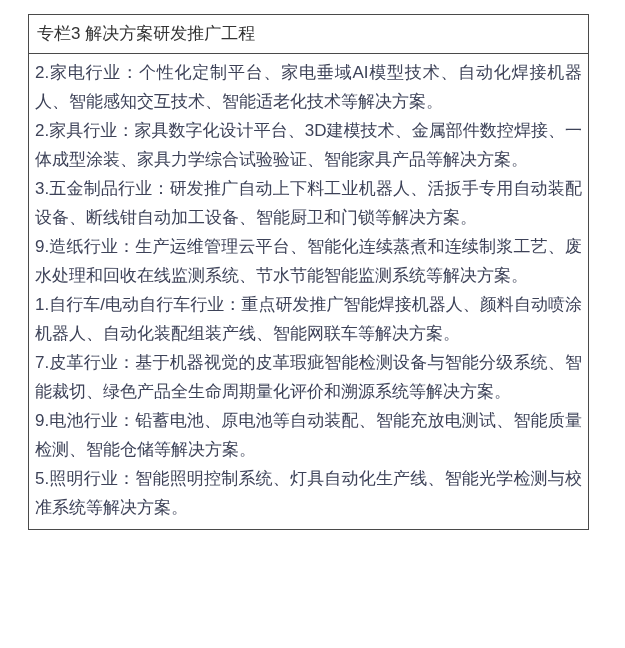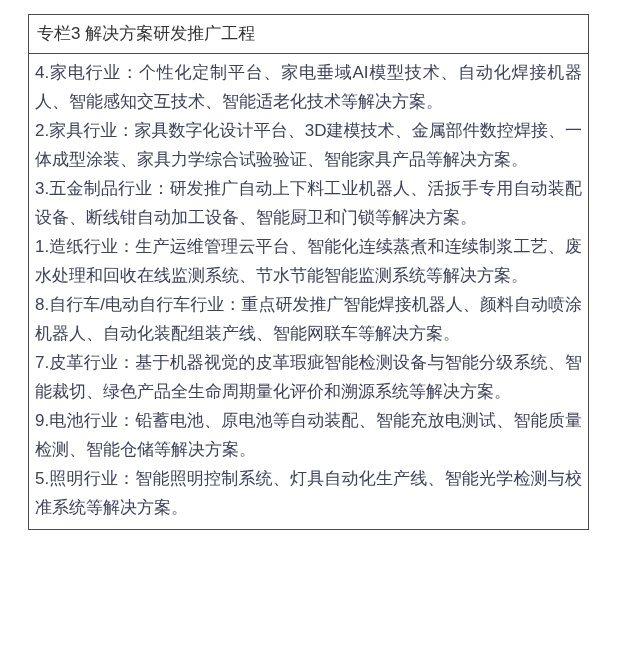--- a/index.html
+++ b/index.html
@@ -47,23 +47,23 @@
     word-break: break-all;
   }
 </style>
 </head>
 <body>
 
 <div class="page">
   <div class="column-box">
     <div class="box-title">专栏3 解决方案研发推广工程</div>
     <div class="box-body">
-      <p>4.家电行业：个性化定制平台、家电垂域AI模型技术、自动化焊接机器人、智能感知交互技术、智能适老化技术等解决方案。</p>
+      <p>2.家电行业：个性化定制平台、家电垂域AI模型技术、自动化焊接机器人、智能感知交互技术、智能适老化技术等解决方案。</p>
       <p>2.家具行业：家具数字化设计平台、3D建模技术、金属部件数控焊接、一体成型涂装、家具力学综合试验验证、智能家具产品等解决方案。</p>
       <p>3.五金制品行业：研发推广自动上下料工业机器人、活扳手专用自动装配设备、断线钳自动加工设备、智能厨卫和门锁等解决方案。</p>
-      <p>1.造纸行业：生产运维管理云平台、智能化连续蒸煮和连续制浆工艺、废水处理和回收在线监测系统、节水节能智能监测系统等解决方案。</p>
-      <p>8.自行车/电动自行车行业：重点研发推广智能焊接机器人、颜料自动喷涂机器人、自动化装配组装产线、智能网联车等解决方案。</p>
+      <p>9.造纸行业：生产运维管理云平台、智能化连续蒸煮和连续制浆工艺、废水处理和回收在线监测系统、节水节能智能监测系统等解决方案。</p>
+      <p>1.自行车/电动自行车行业：重点研发推广智能焊接机器人、颜料自动喷涂机器人、自动化装配组装产线、智能网联车等解决方案。</p>
       <p>7.皮革行业：基于机器视觉的皮革瑕疵智能检测设备与智能分级系统、智能裁切、绿色产品全生命周期量化评价和溯源系统等解决方案。</p>
       <p>9.电池行业：铅蓄电池、原电池等自动装配、智能充放电测试、智能质量检测、智能仓储等解决方案。</p>
       <p>5.照明行业：智能照明控制系统、灯具自动化生产线、智能光学检测与校准系统等解决方案。</p>
     </div>
   </div>
 </div>
 
 </body></html>

